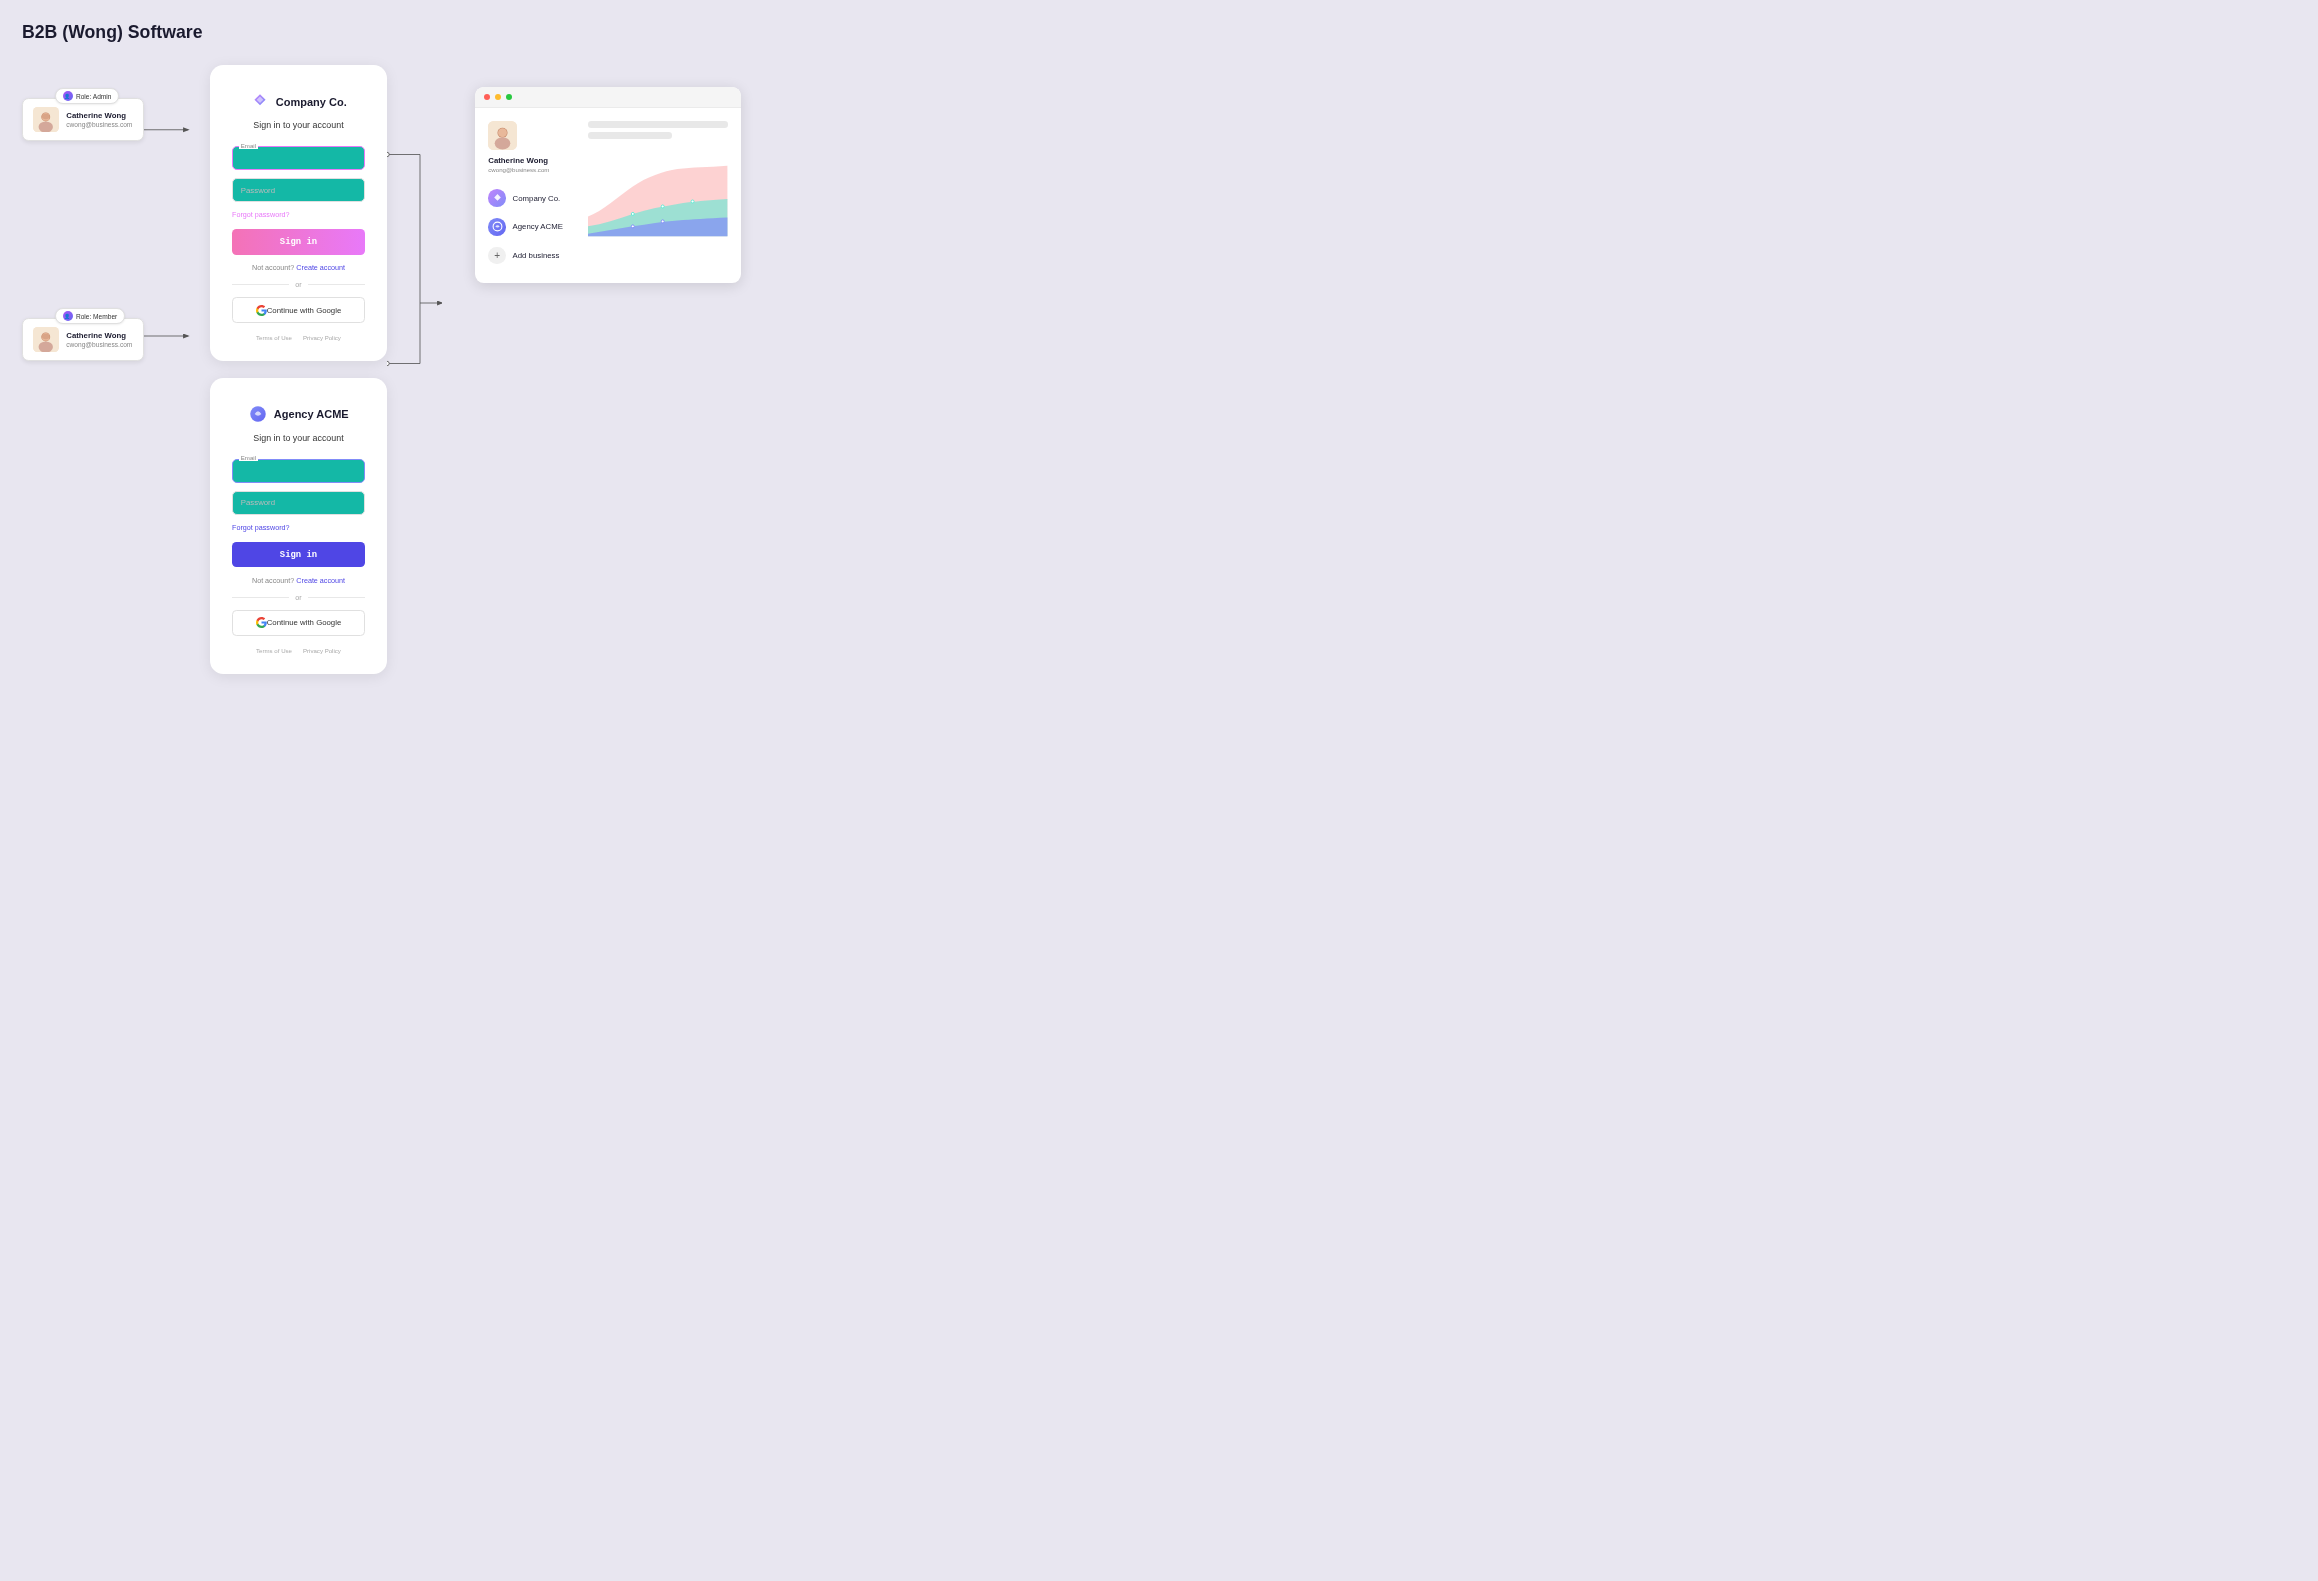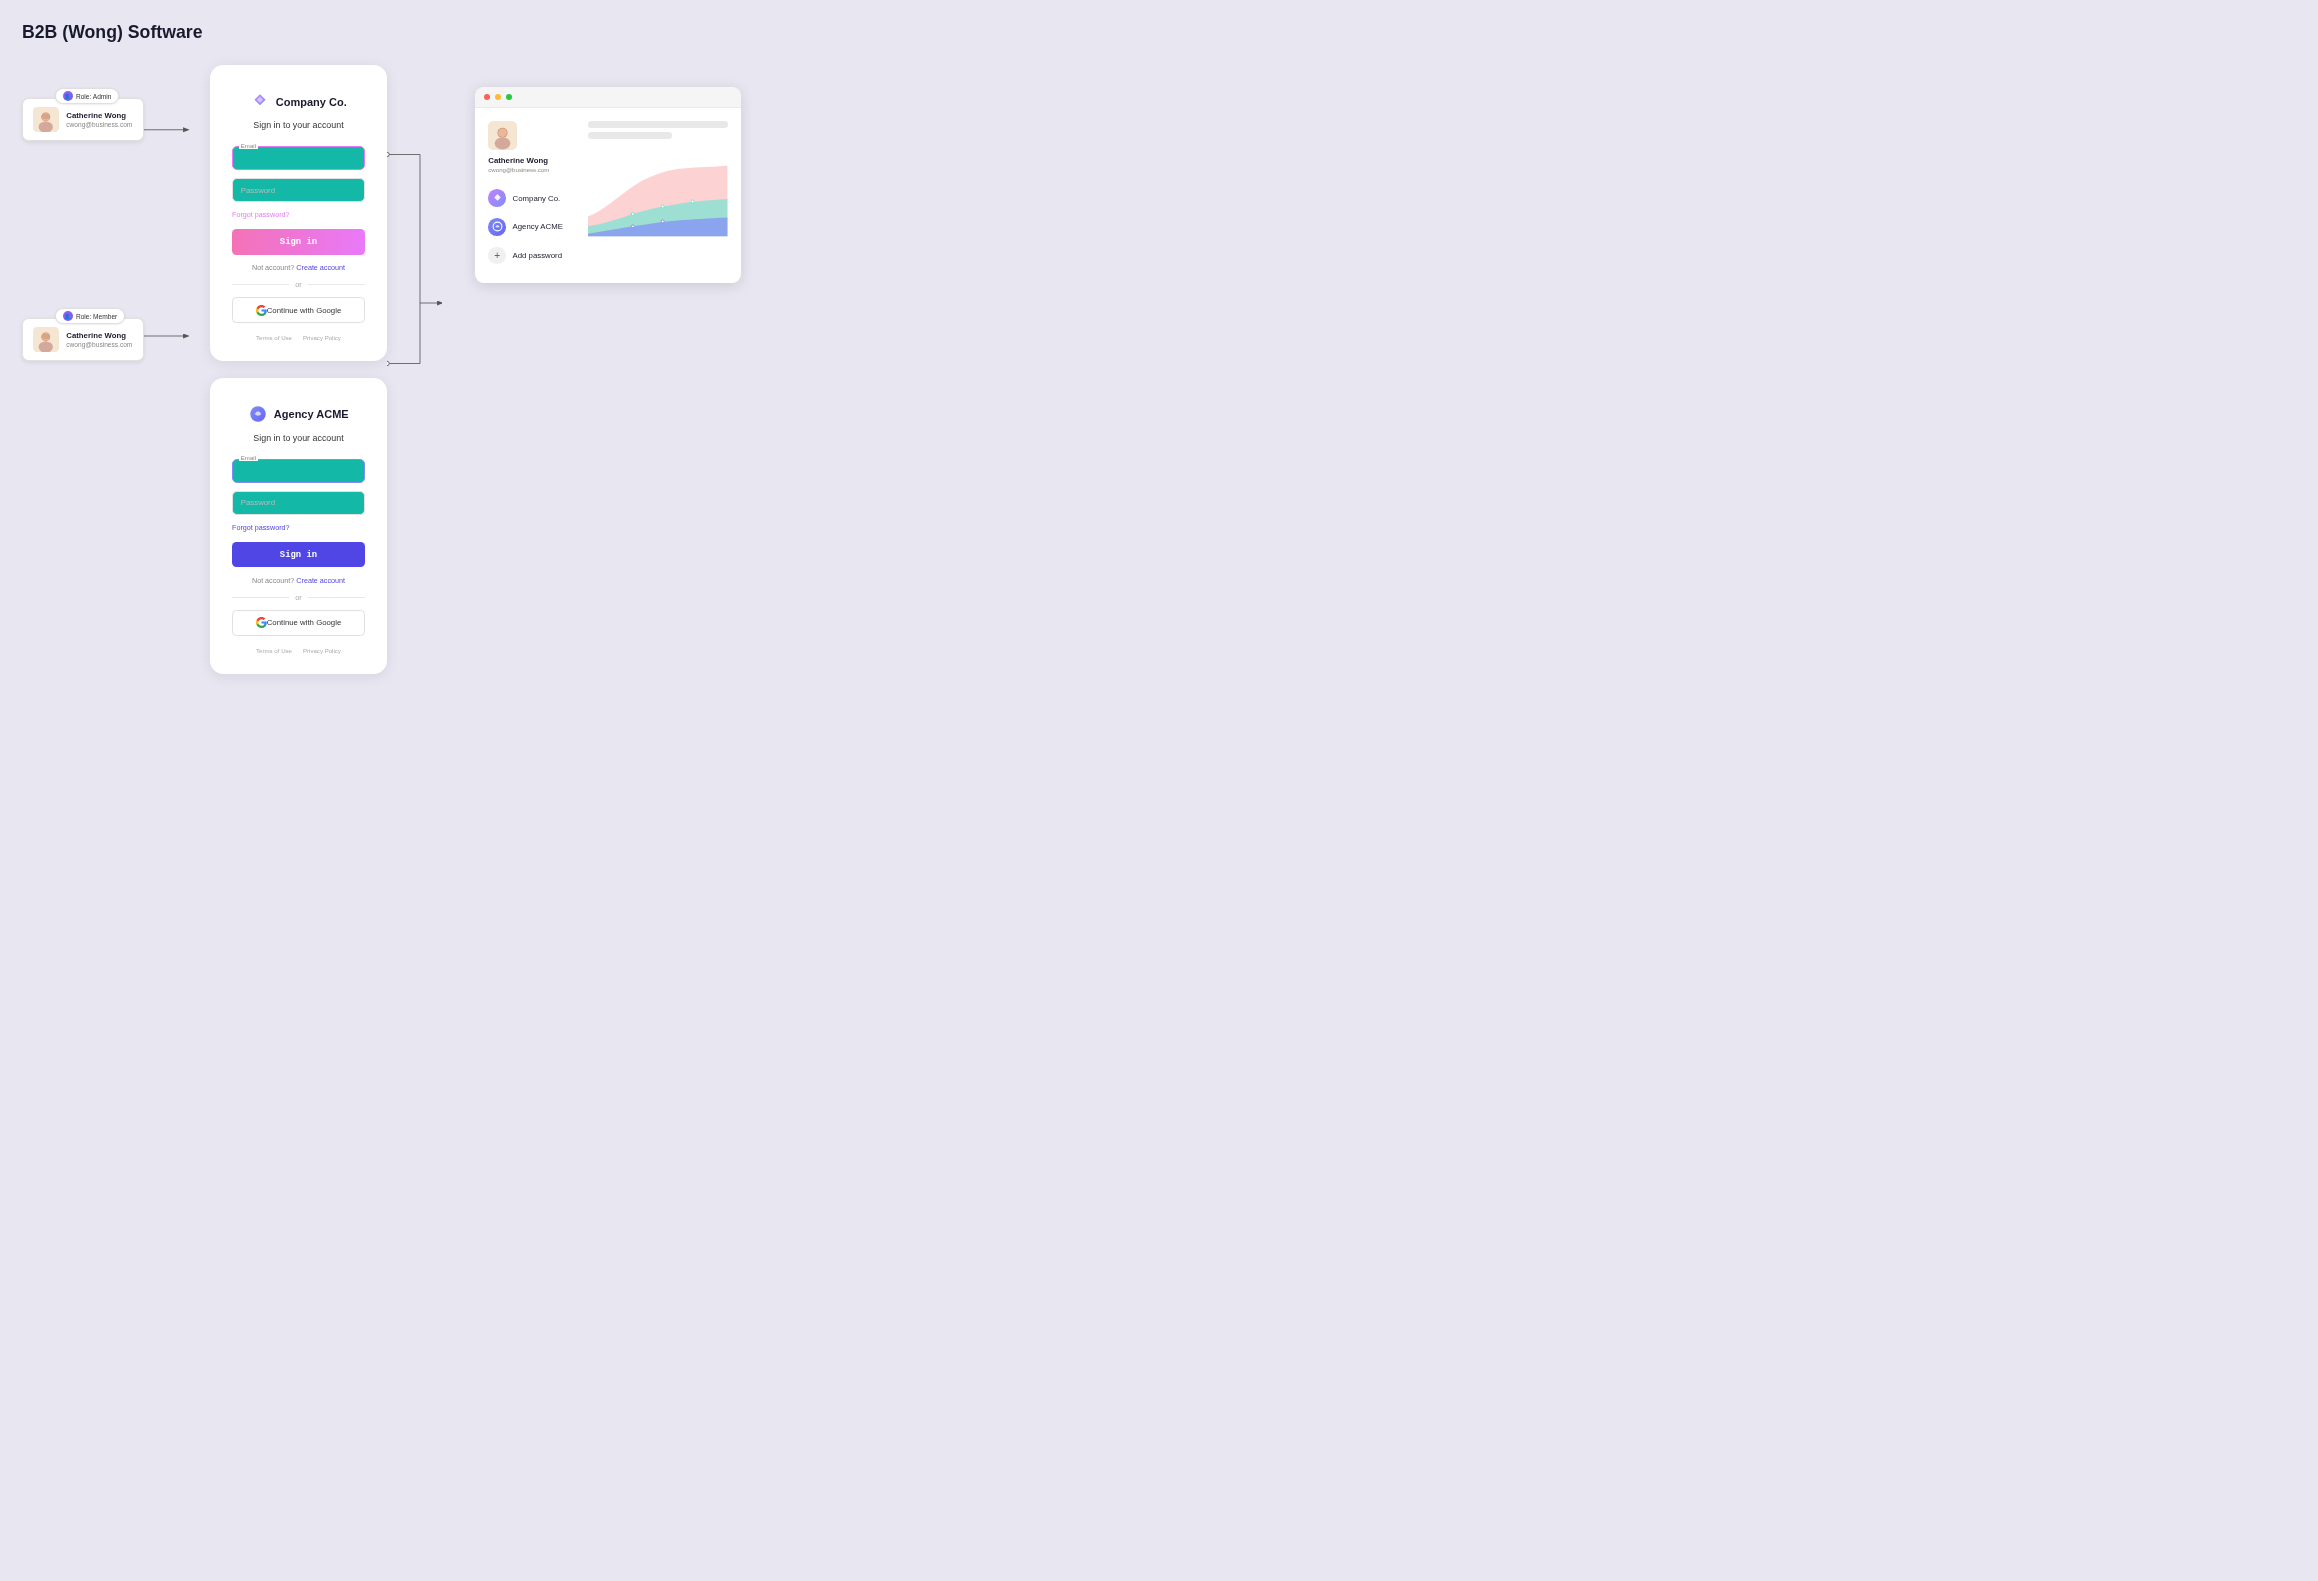--- a/index.html
+++ b/index.html
@@ -671,21 +671,21 @@
                 <svg width="11" height="11" viewBox="0 0 20 20">
                   <circle cx="10" cy="10" r="8" fill="none" stroke="white" stroke-width="2"></circle>
                   <path d="M6 10 Q10 5 14 10 Q10 14 6 10Z" fill="white" opacity="0.8"></path>
                 </svg>
               </div>
               <span class="workspace-name">Agency ACME</span>
             </div>
 
             <div class="workspace-item">
               <div class="add-workspace-icon">+</div>
-              <span class="workspace-name">Add password</span>
+              <span class="workspace-name">Add business</span>
             </div>
           </div>
         </div>
 
         <div class="chart-section">
           <div class="chart-bar-placeholder"></div>
           <div class="chart-bar-placeholder short"></div>
 
           
           <svg class="chart-area" viewBox="0 0 280 160">

